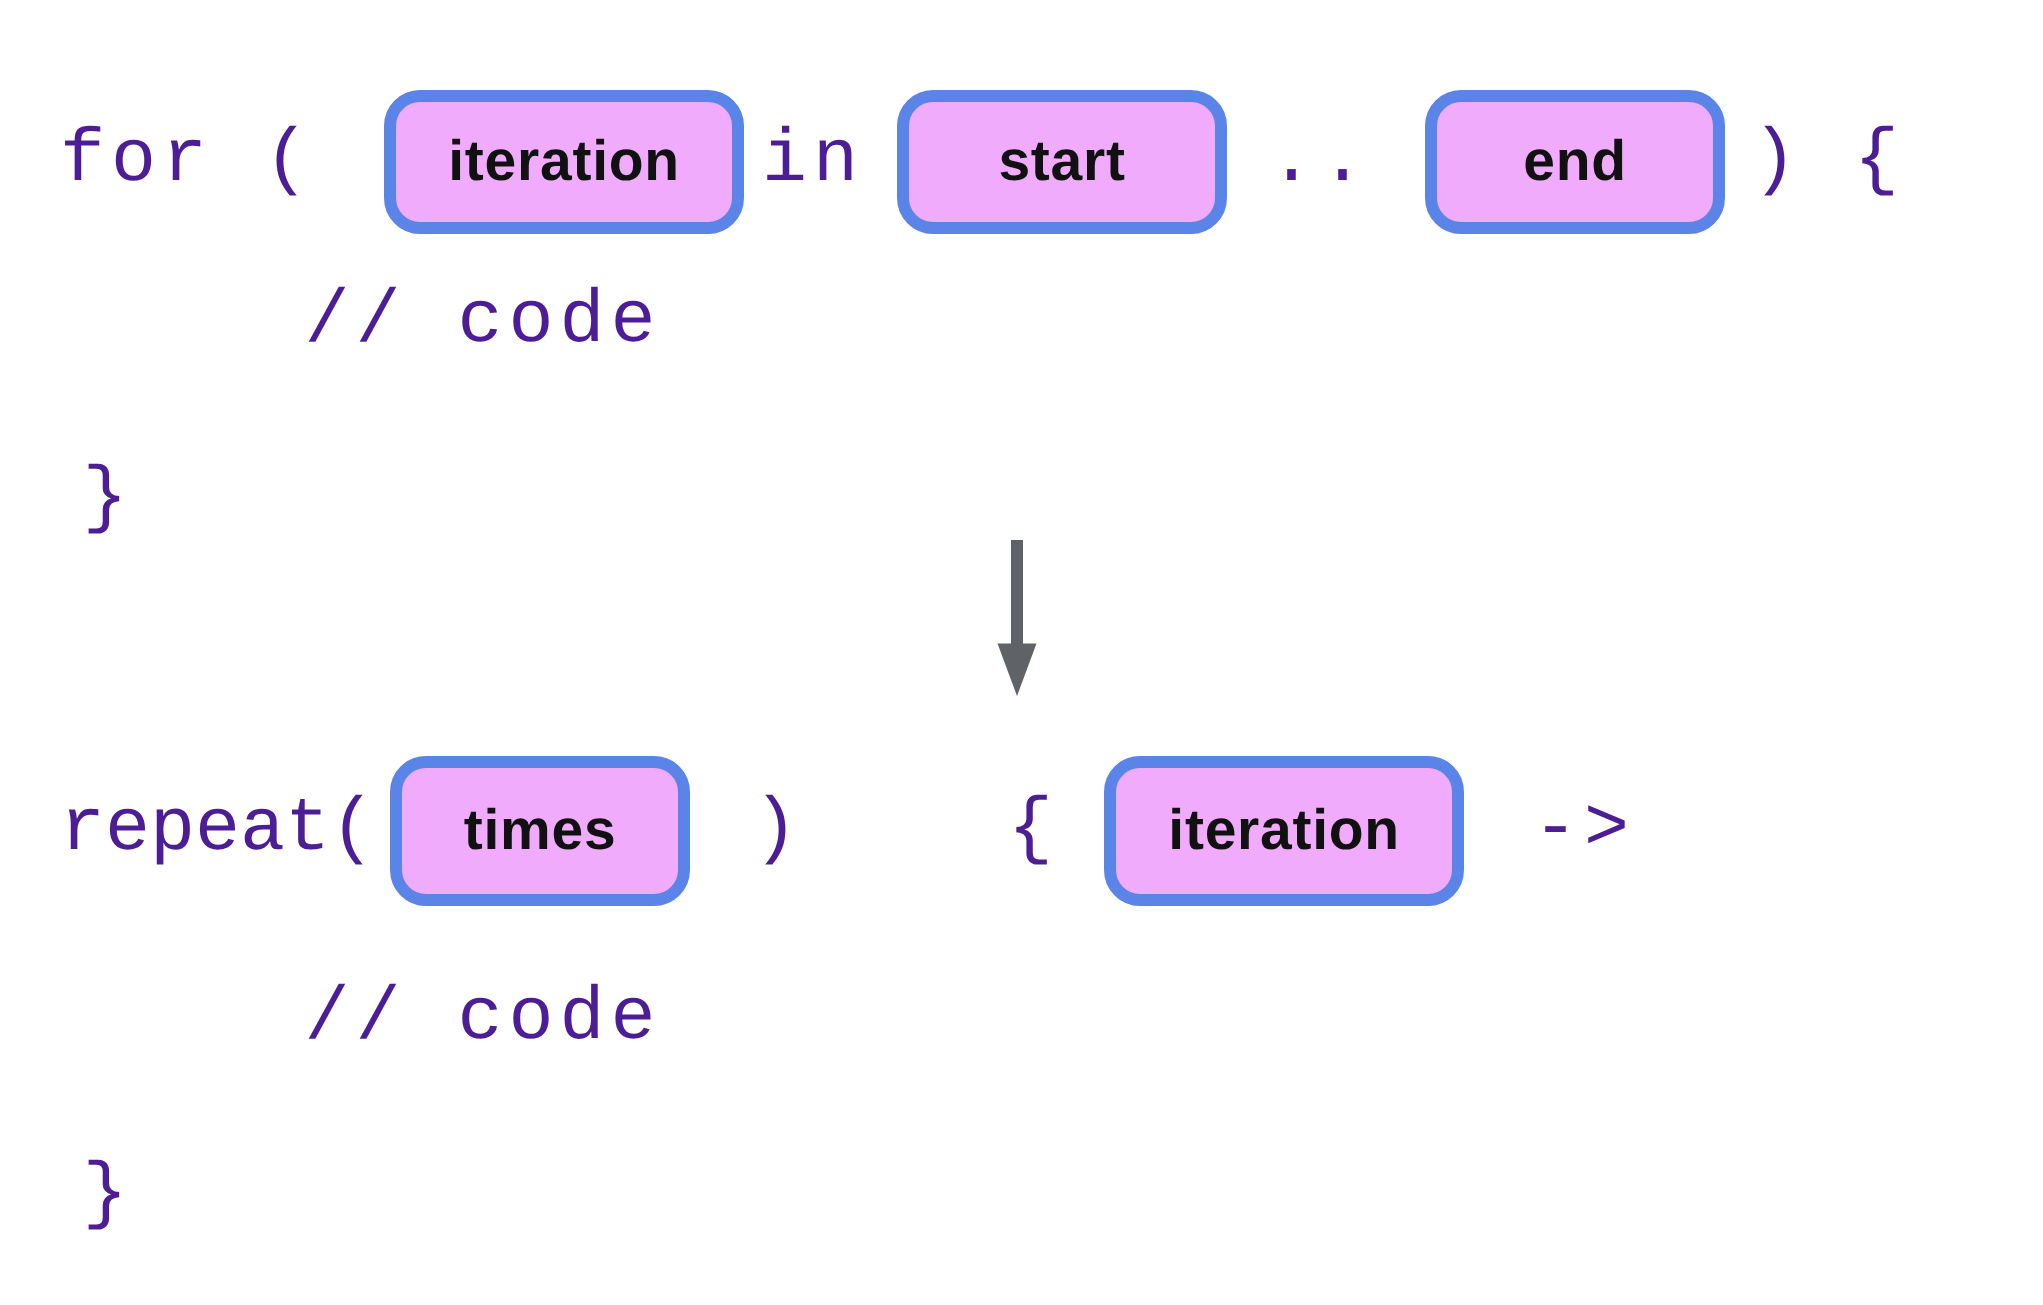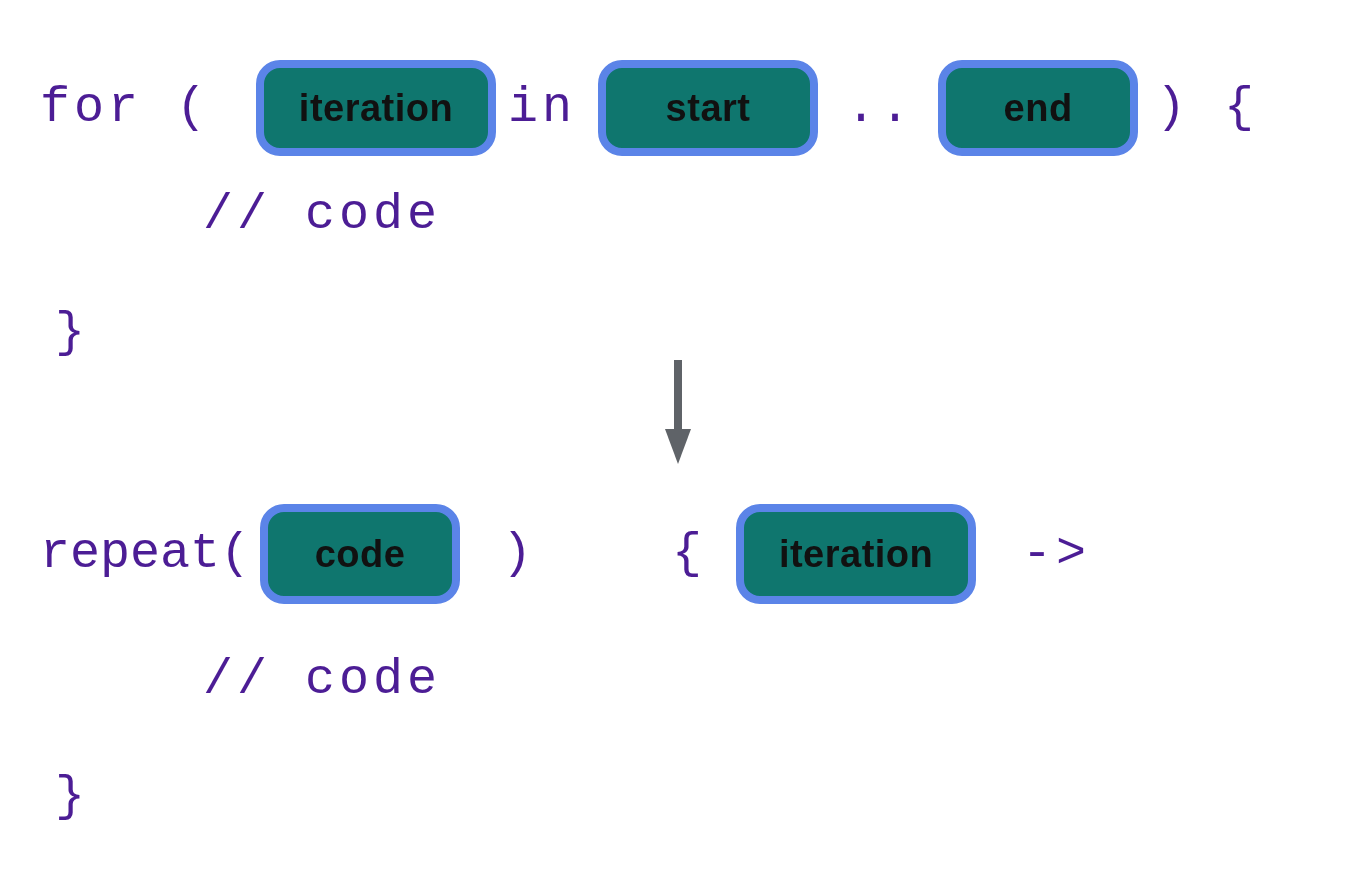--- a/index.html
+++ b/index.html
@@ -31,36 +31,36 @@
   }
   #row-for    { top: 58px;  height: 100px; }
   #row-repeat { top: 502px; height: 104px; }
   .pill {
     box-sizing: border-box;
     display: inline-flex;
     align-items: center;
     justify-content: center;
     border: 8px solid #5B84E8;
     border-radius: 24px;
-    background: #0f766e;
+    background: #f0abfc;
   }
   .pill-label {
     font-family: "Liberation Sans", "DejaVu Sans", sans-serif;
     font-weight: 700;
     font-size: 38px;
     color: #111111;
     letter-spacing: 0.5px;
     line-height: 1;
   }
   
   .pill-iteration1 { width: 240px; height: 96px;  margin-left: 46px; }
   .m-in            { margin-left: 12px; }
   .pill-start      { width: 220px; height: 96px;  margin-left: 22px; }
   .m-dots          { margin-left: 28px; }
-  .pill-end        { width: 200px; height: 96px;  margin-left: 24px; }
+  .pill-end        { width: 200px; height: 96px;  margin-left: 36px; }
   .m-close         { margin-left: 18px; }
   .pill-times      { width: 200px; height: 100px; margin-left: 10px; }
   .m-cparen        { margin-left: 42px; }
   .m-obrace        { margin-left: 136px; }
   .pill-iteration2 { width: 240px; height: 100px; margin-left: 30px; }
   .m-lambda        { margin-left: 46px; }
 
   .line { position: absolute; text-align: right; }
   #line-code1  { top: 190px; left: 203px; }
   #line-brace1 { top: 308px; left: 55px;  }
@@ -98,21 +98,21 @@
   <div class="mono line" id="line-brace1">}</div>
 
   <svg id="transform-arrow" width="40" height="110" viewBox="0 0 40 110" aria-hidden="true">
     <line x1="20" y1="2" x2="20" y2="74" stroke="#5f6368" stroke-width="8"></line>
     <polygon points="7,71 33,71 20,106" fill="#5f6368"></polygon>
   </svg>
 
   <div class="row" id="row-repeat">
     <span class="mono tight">repeat(</span>
     <span class="pill pill-times">
-      <span class="pill-label">code</span>
+      <span class="pill-label">times</span>
     </span>
     <span class="mono m-cparen">)</span>
     <span class="mono m-obrace">{</span>
     <span class="pill pill-iteration2">
       <span class="pill-label">iteration</span>
     </span>
     <span class="mono m-lambda">-&gt;</span>
   </div>
 
   <div class="mono line" id="line-code2">// code</div>

